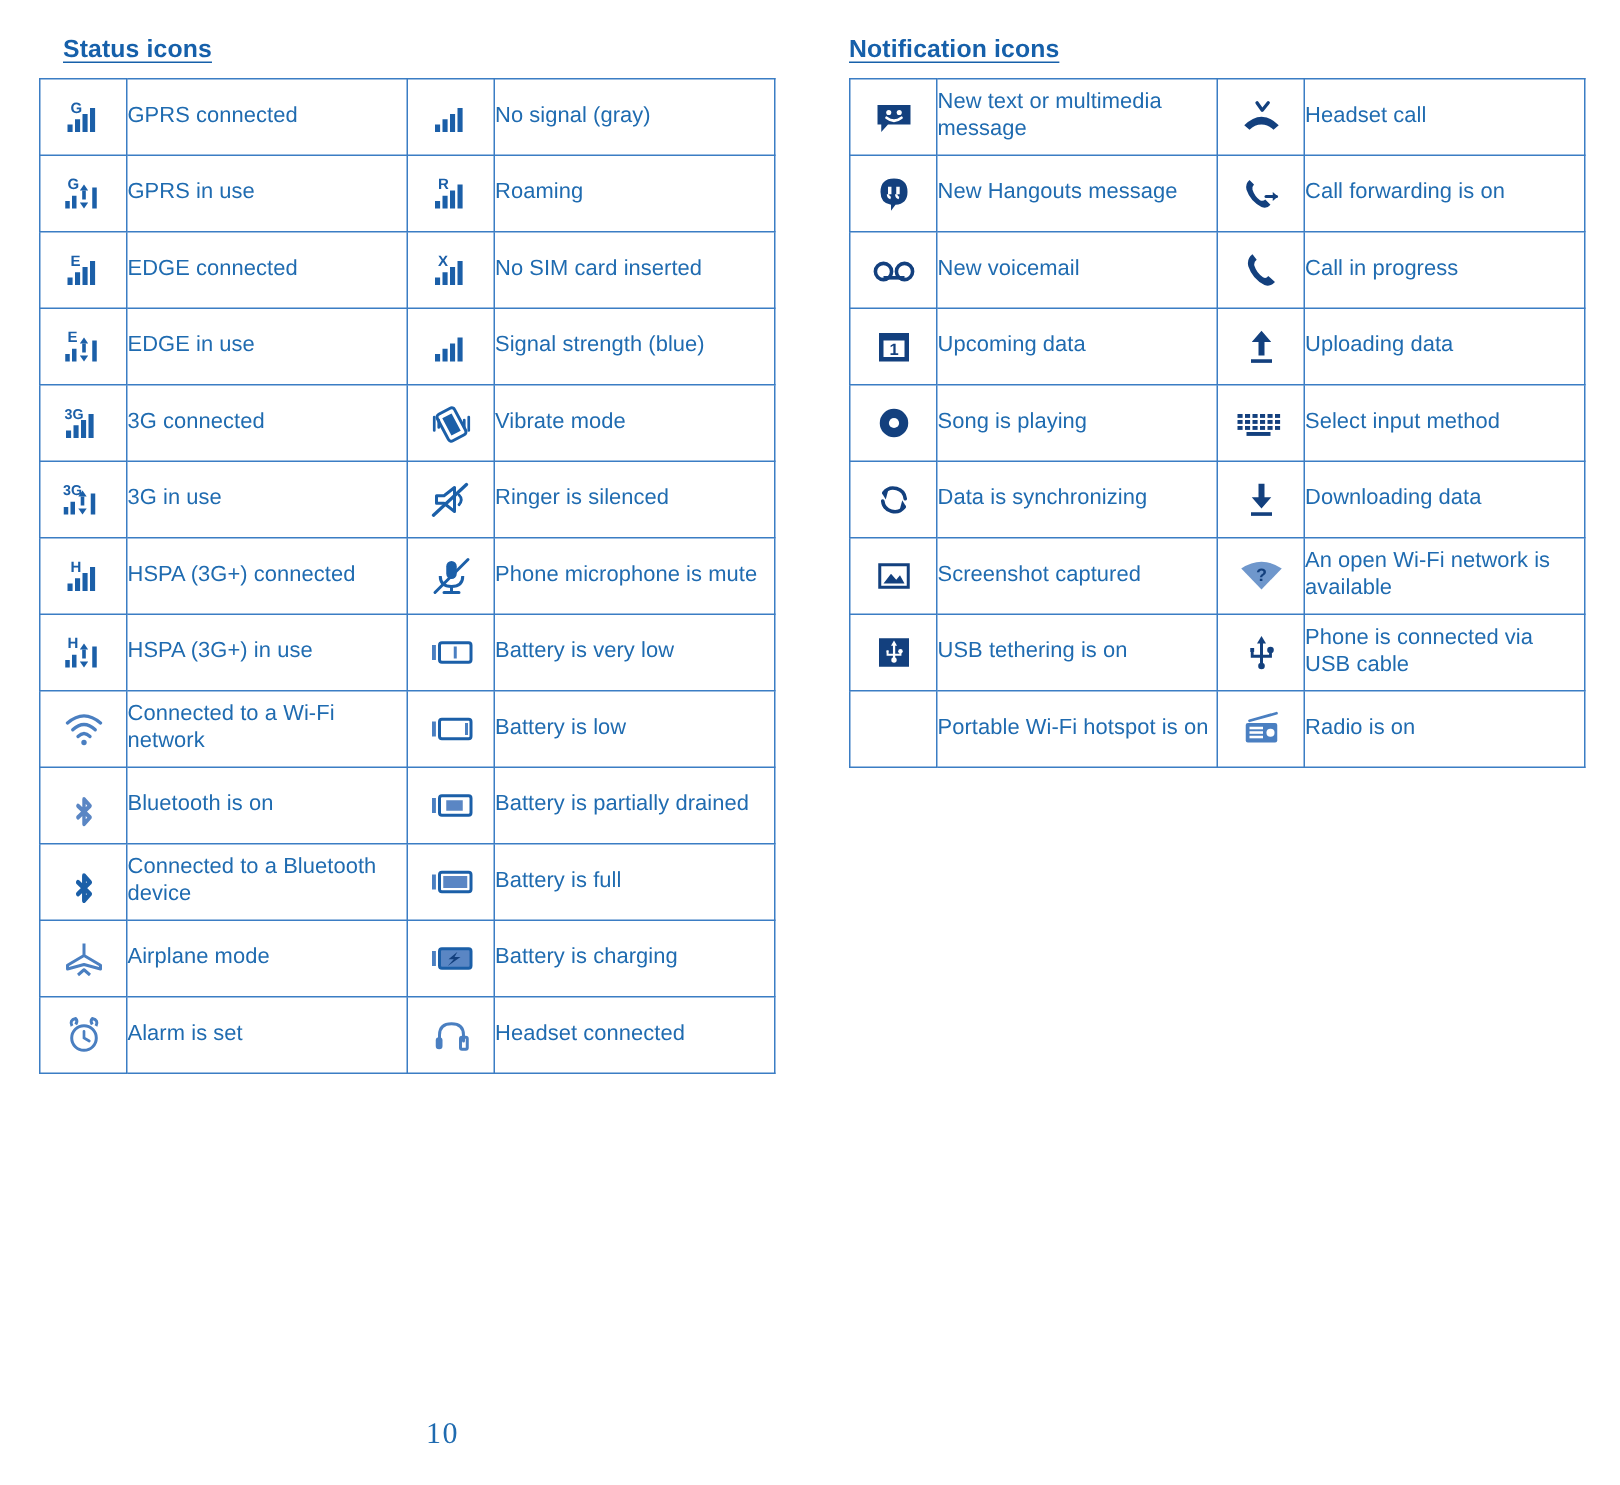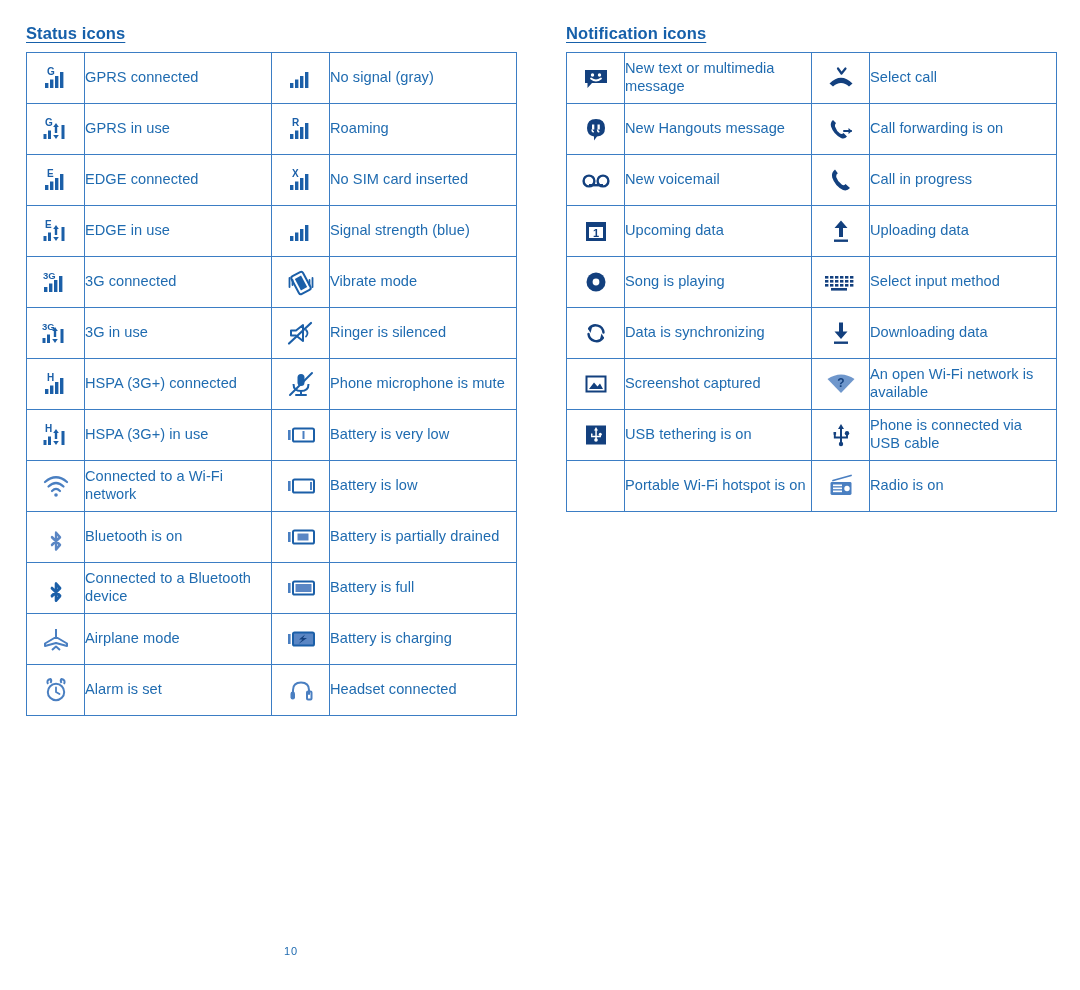--- a/index.html
+++ b/index.html
@@ -27,21 +27,21 @@
     font-weight: bold;
     color: #1660aa;
     text-decoration: underline;
     text-underline-offset: 3px;
     margin: 0;
     padding: 0;
     position: absolute;
     top: 24px;
     letter-spacing: 0.1px;
   }
-  #left-col  .section-heading { left: 0px; }
+  #left-col  .section-heading { left: 16px; }
   #right-col .section-heading { left: 0px; }
 
   table.icon-table {
     position: absolute;
     top: 52px;
     left: 0;
     border-collapse: collapse;
     table-layout: fixed;
   }
   #left-col table.icon-table  { width: 486px; }
@@ -73,23 +73,23 @@
   .ic {
     display: inline-block;
     vertical-align: middle;
     line-height: 0;
   }
   .ic svg { display: block; margin: 0 auto; }
 
   .page-number {
     position: absolute;
     top: 945px;
-    font-size: 11px;
+    font-size: 20px;
     color: #1f6bb0;
-    font-family: Liberation Sans, sans-serif;
+    font-family: Liberation Serif, serif;
     letter-spacing: 1px;
   }
   #pg-left  { left: 258px; }
 </style>
 </head>
 <body>
 
 <div class="page-col" id="left-col">
   <div class="section-heading">Status icons</div>
   <table class="icon-table">
@@ -392,21 +392,21 @@
                 <path d="M10 14.5 Q15 18.5 20 14.5" fill="none" stroke="#fff" stroke-width="1.8" stroke-linecap="round"></path>
               </svg></span>
       </td>
       <td class="label-cell wide">New text or multimedia message</td>
       <td class="icon-cell">
         <span class="ic"><svg width="30" height="28" viewBox="0 0 30 28">
                 <path d="M3.5 19.5 Q15 8 26.5 19.5 L23 22.5 Q19.5 19 15 19 Q10.5 19 7 22.5 Z" fill="#13407e"></path>
                 <path d="M12 4.5 L15.5 9.5 L19.5 4.5" fill="none" stroke="#13407e" stroke-width="2.2" stroke-linecap="round" stroke-linejoin="round"></path>
               </svg></span>
       </td>
-      <td class="label-cell narrow">Select call</td>
+      <td class="label-cell narrow">Headset call</td>
     </tr>
 
 
     <tr>
       <td class="icon-cell">
         <span class="ic"><svg width="30" height="28" viewBox="0 0 30 28">
                 <path d="M15 4 Q24 4 24 13 Q24 21 16 21.5 L13 25.5 L13 21.5 Q6 20.5 6 13 Q6 4 15 4 Z" fill="#13407e"></path>
                 <rect x="11" y="9.5" width="2.3" height="5" fill="#fff"></rect>
                 <rect x="16.5" y="9.5" width="2.3" height="5" fill="#fff"></rect>
                 <path d="M11 14.5 Q11 16.5 12.8 17" stroke="#fff" stroke-width="1.6" fill="none"></path>

